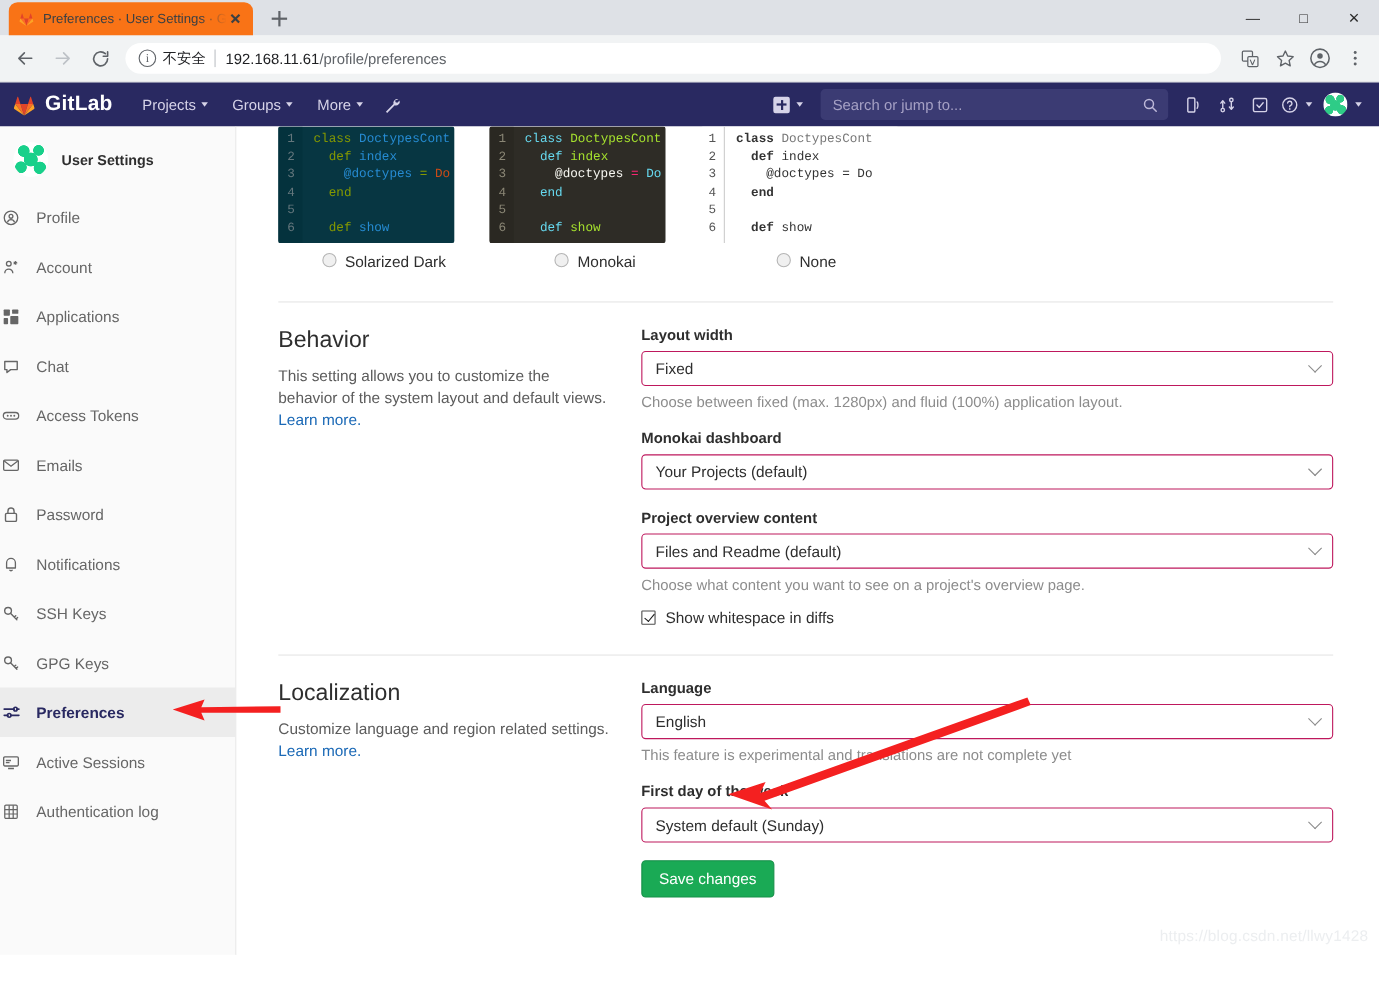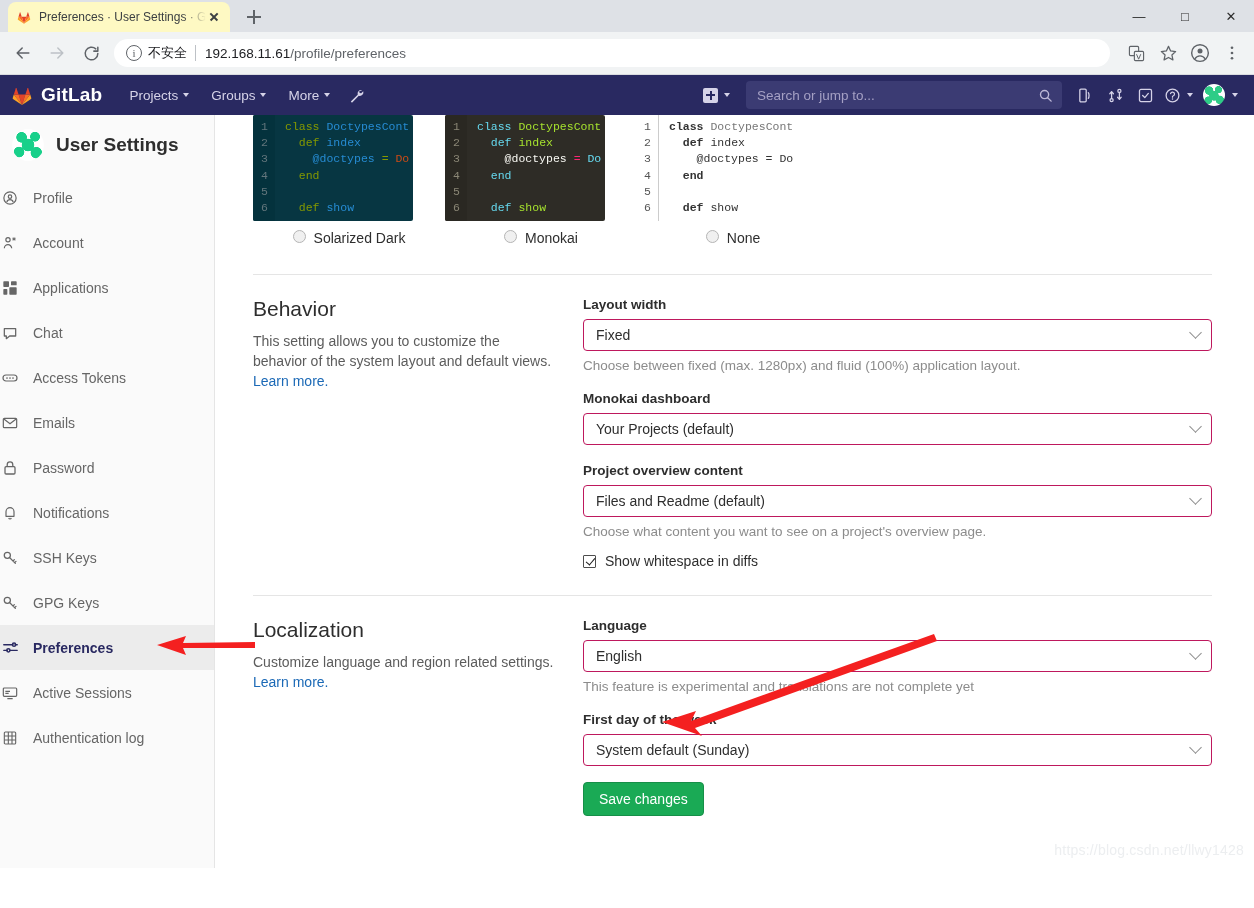--- a/index.html
+++ b/index.html
@@ -11,21 +11,21 @@
     overflow:hidden;
     position:relative;
   }
 
   
   .chrome-tabstrip{
     height:32px; background:#dee1e6; position:relative;
     display:flex; align-items:flex-end;
   }
   .tab{
-    margin-left:8px; width:222px; height:30px; background:#fef9c3;
+    margin-left:8px; width:222px; height:30px; background:#f97316;
     border-radius:8px 8px 0 0; display:flex; align-items:center;
     padding:0 8px; position:relative;
   }
   .tab-favicon{ width:16px;height:16px;flex:0 0 16px; margin-right:7px; display:block;}
   .tab-title{
     font-size:12px; color:#3c4043; white-space:nowrap; overflow:hidden;
     flex:1 1 auto; -webkit-mask-image:linear-gradient(to right,#000 86%,transparent 100%);
             mask-image:linear-gradient(to right,#000 86%,transparent 100%);
   }
   .tab-close{
@@ -121,21 +121,21 @@
   .sb-head{ display:flex; align-items:center; padding:14px 0 14px 12px;}
   .sb-avatar{
     width:32px;height:32px;border-radius:50%;background:#fff;flex:0 0 32px;
     background-image:
       radial-gradient(circle at 30% 26%, #18d08a 0 5px, transparent 5.6px),
       radial-gradient(circle at 72% 24%, #18d08a 0 4.6px, transparent 5.2px),
       radial-gradient(circle at 50% 50%, #18d08a 0 6px, transparent 6.6px),
       radial-gradient(circle at 22% 72%, #18d08a 0 5px, transparent 5.6px),
       radial-gradient(circle at 76% 74%, #18d08a 0 5.4px, transparent 6px);
   }
-  .sb-title{ font-size:19px;font-weight:bold;color:#2e2e2e;margin-left:12px;}
+  .sb-title{ font-size:13px;font-weight:bold;color:#2e2e2e;margin-left:12px;}
   .sb-item{
     display:flex;align-items:center;height:45px;padding-left:0;cursor:pointer;
     color:#666; font-size:14px;
   }
   .sb-item .sb-ic{ width:20px;flex:0 0 20px;display:flex;align-items:center;justify-content:center;
                    color:#666; margin-right:13px;}
   .sb-item.active{ background:#ececec; color:#292961; font-weight:bold; }
   .sb-item.active .sb-ic{ color:#292961; }
 
   

